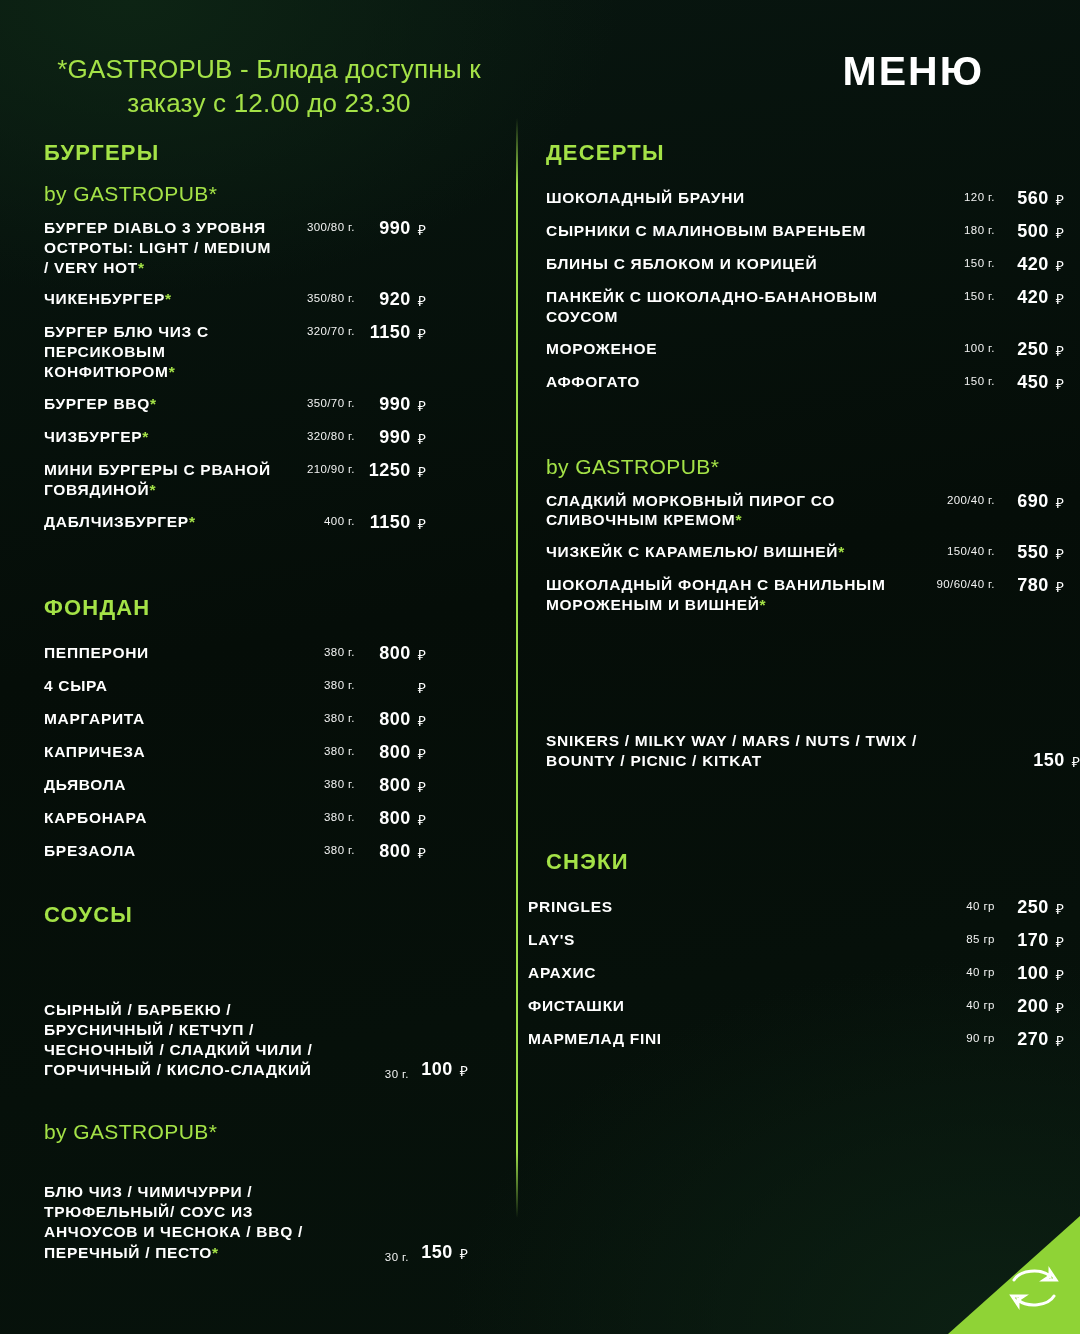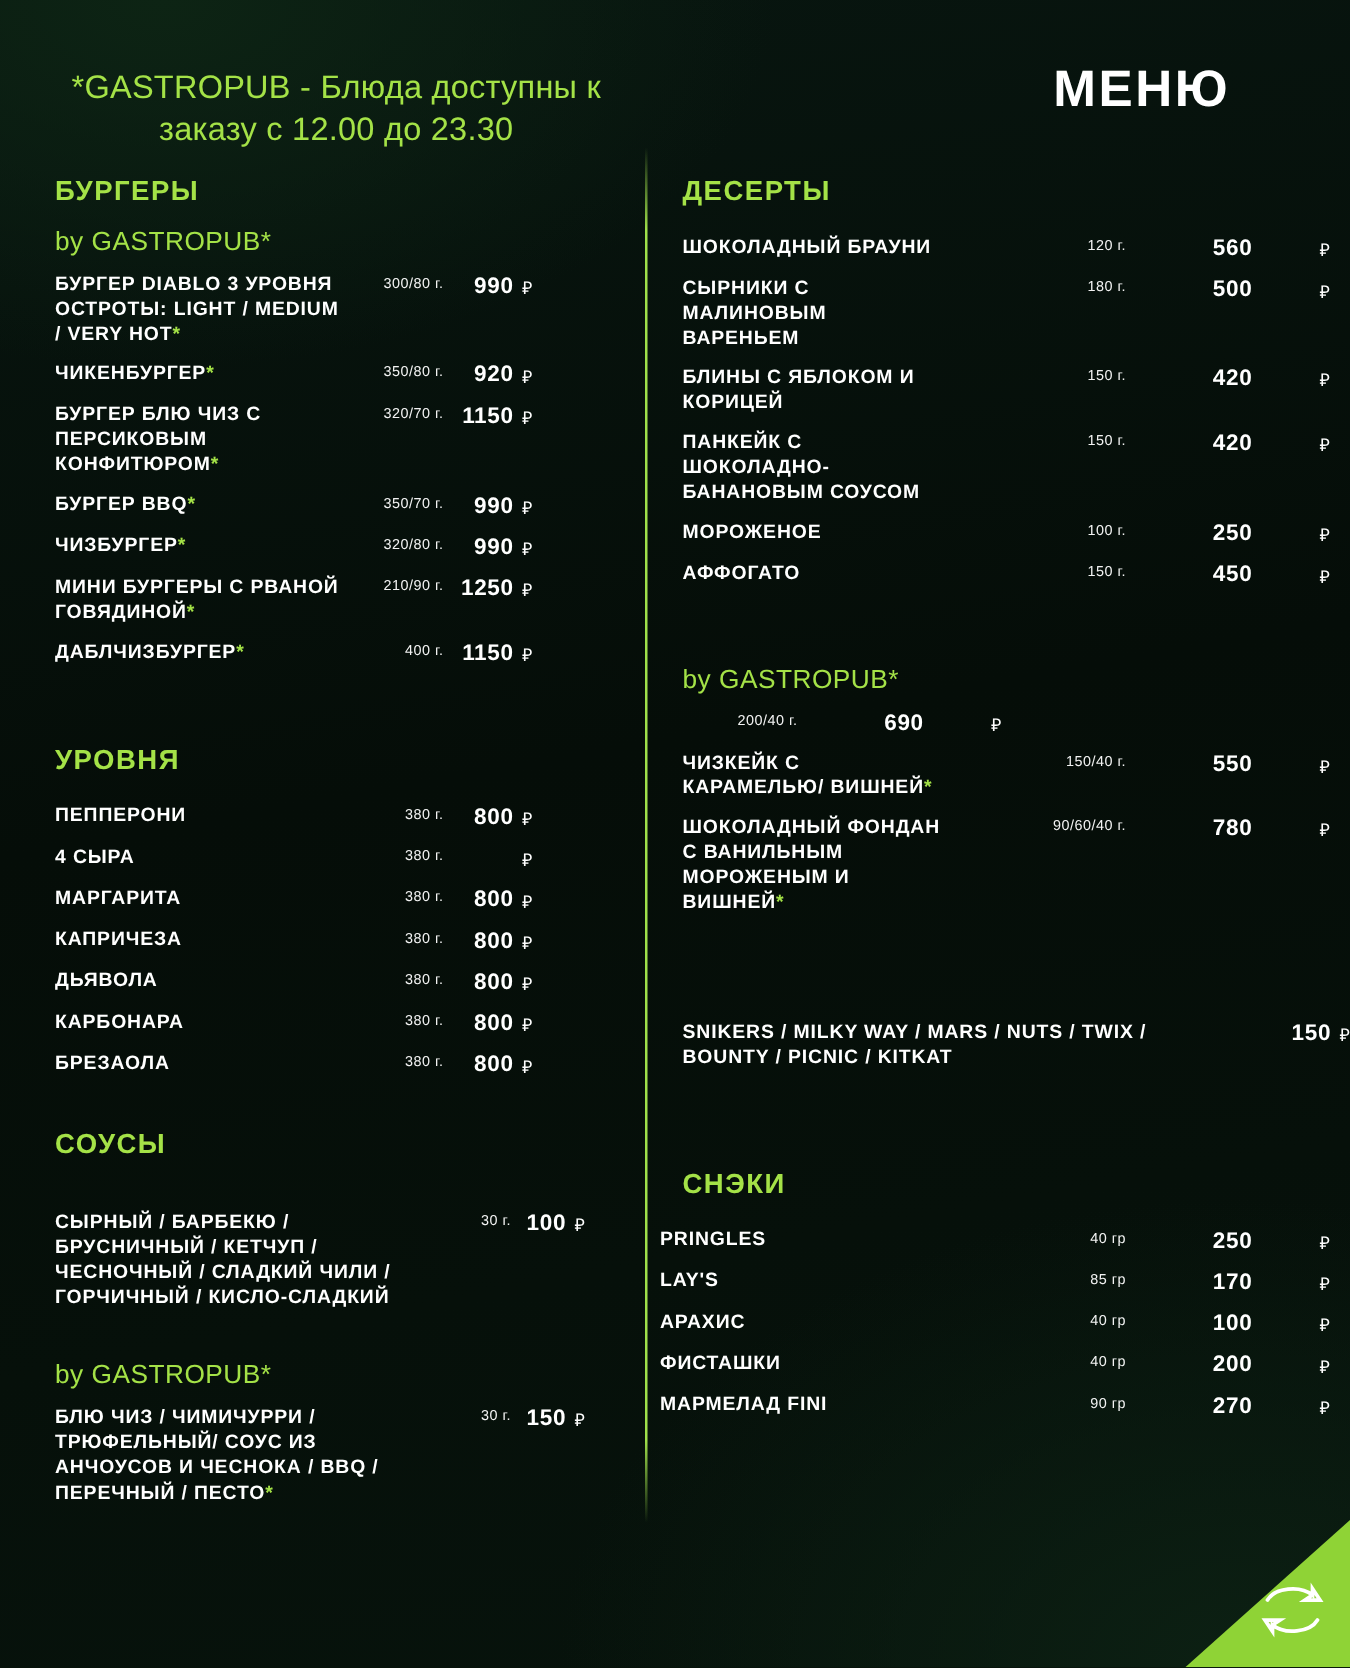--- a/index.html
+++ b/index.html
@@ -124,35 +124,36 @@
   }
 
   
   .col-left .item { padding-left: 44px; padding-right: 42px; }
   .col-left .iweight { width: 70px; }
   .col-left .iprice { width: 56px; }
   .col-left .sec-title, .col-left .byline { margin-left: 44px; }
   .col-left .plain-block { margin-left: 44px; }
 
   
-  .col-right .item { padding-left: 30px; padding-right: 16px; gap: 47px; }
+  .col-right .item { padding-left: 30px; padding-right: 16px; }
   .col-right .iweight { width: 92px; }
   .col-right .iprice { width: 54px; }
   .col-right .sec-title, .col-right .byline { margin-left: 30px; }
   .col-right .plain-block { margin-left: 30px; }
 
   .gap-s { height: 18px; }
   .gap-m { height: 34px; }
   .gap-l { height: 56px; }
   .gap-xl { height: 72px; }
 
   .plain-block {
     display: flex;
-    align-items: flex-start;
+    align-items: flex-end;
     padding: 6px 0;
+    margin-top: 32px;
   }
   .plain-block .iname { font-size: 15.5px; line-height: 1.3; }
 
   .corner {
     position: absolute;
     right: 0; bottom: 0;
     width: 132px; height: 118px;
     background: #8fd336;
     clip-path: polygon(100% 0, 100% 100%, 0 100%);
   }
@@ -216,21 +217,21 @@
       <div class="item">
         <div class="iname">ДАБЛЧИЗБУРГЕР<span class="ast">*</span></div>
         <div class="iweight">400 г.</div>
         <div class="iprice">1150</div>
         <div class="icur">₽</div>
       </div>
     </div>
 
     <div class="gap-l"></div>
 
-    <div class="sec-title">УРОВНЯ</div>
+    <div class="sec-title">ФОНДАН</div>
     <div class="items">
       <div class="item">
         <div class="iname">ПЕППЕРОНИ</div>
         <div class="iweight">380 г.</div>
         <div class="iprice">800</div>
         <div class="icur">₽</div>
       </div>
       <div class="item">
         <div class="iname">4 СЫРА</div>
         <div class="iweight">380 г.</div>
@@ -329,20 +330,21 @@
         <div class="iweight">150 г.</div>
         <div class="iprice">450</div>
         <div class="icur">₽</div>
       </div>
     </div>
 
     <div class="gap-l"></div>
     <div class="byline">by GASTROPUB<span class="ast">*</span></div>
     <div class="items">
       <div class="item">
+        <div class="iname">СЛАДКИЙ МОРКОВНЫЙ ПИРОГ СО СЛИВОЧНЫМ КРЕМОМ<span class="ast">*</span></div>
         <div class="iweight">200/40 г.</div>
         <div class="iprice">690</div>
         <div class="icur">₽</div>
       </div>
       <div class="item">
         <div class="iname">ЧИЗКЕЙК С КАРАМЕЛЬЮ/ ВИШНЕЙ<span class="ast">*</span></div>
         <div class="iweight">150/40 г.</div>
         <div class="iprice">550</div>
         <div class="icur">₽</div>
       </div>

